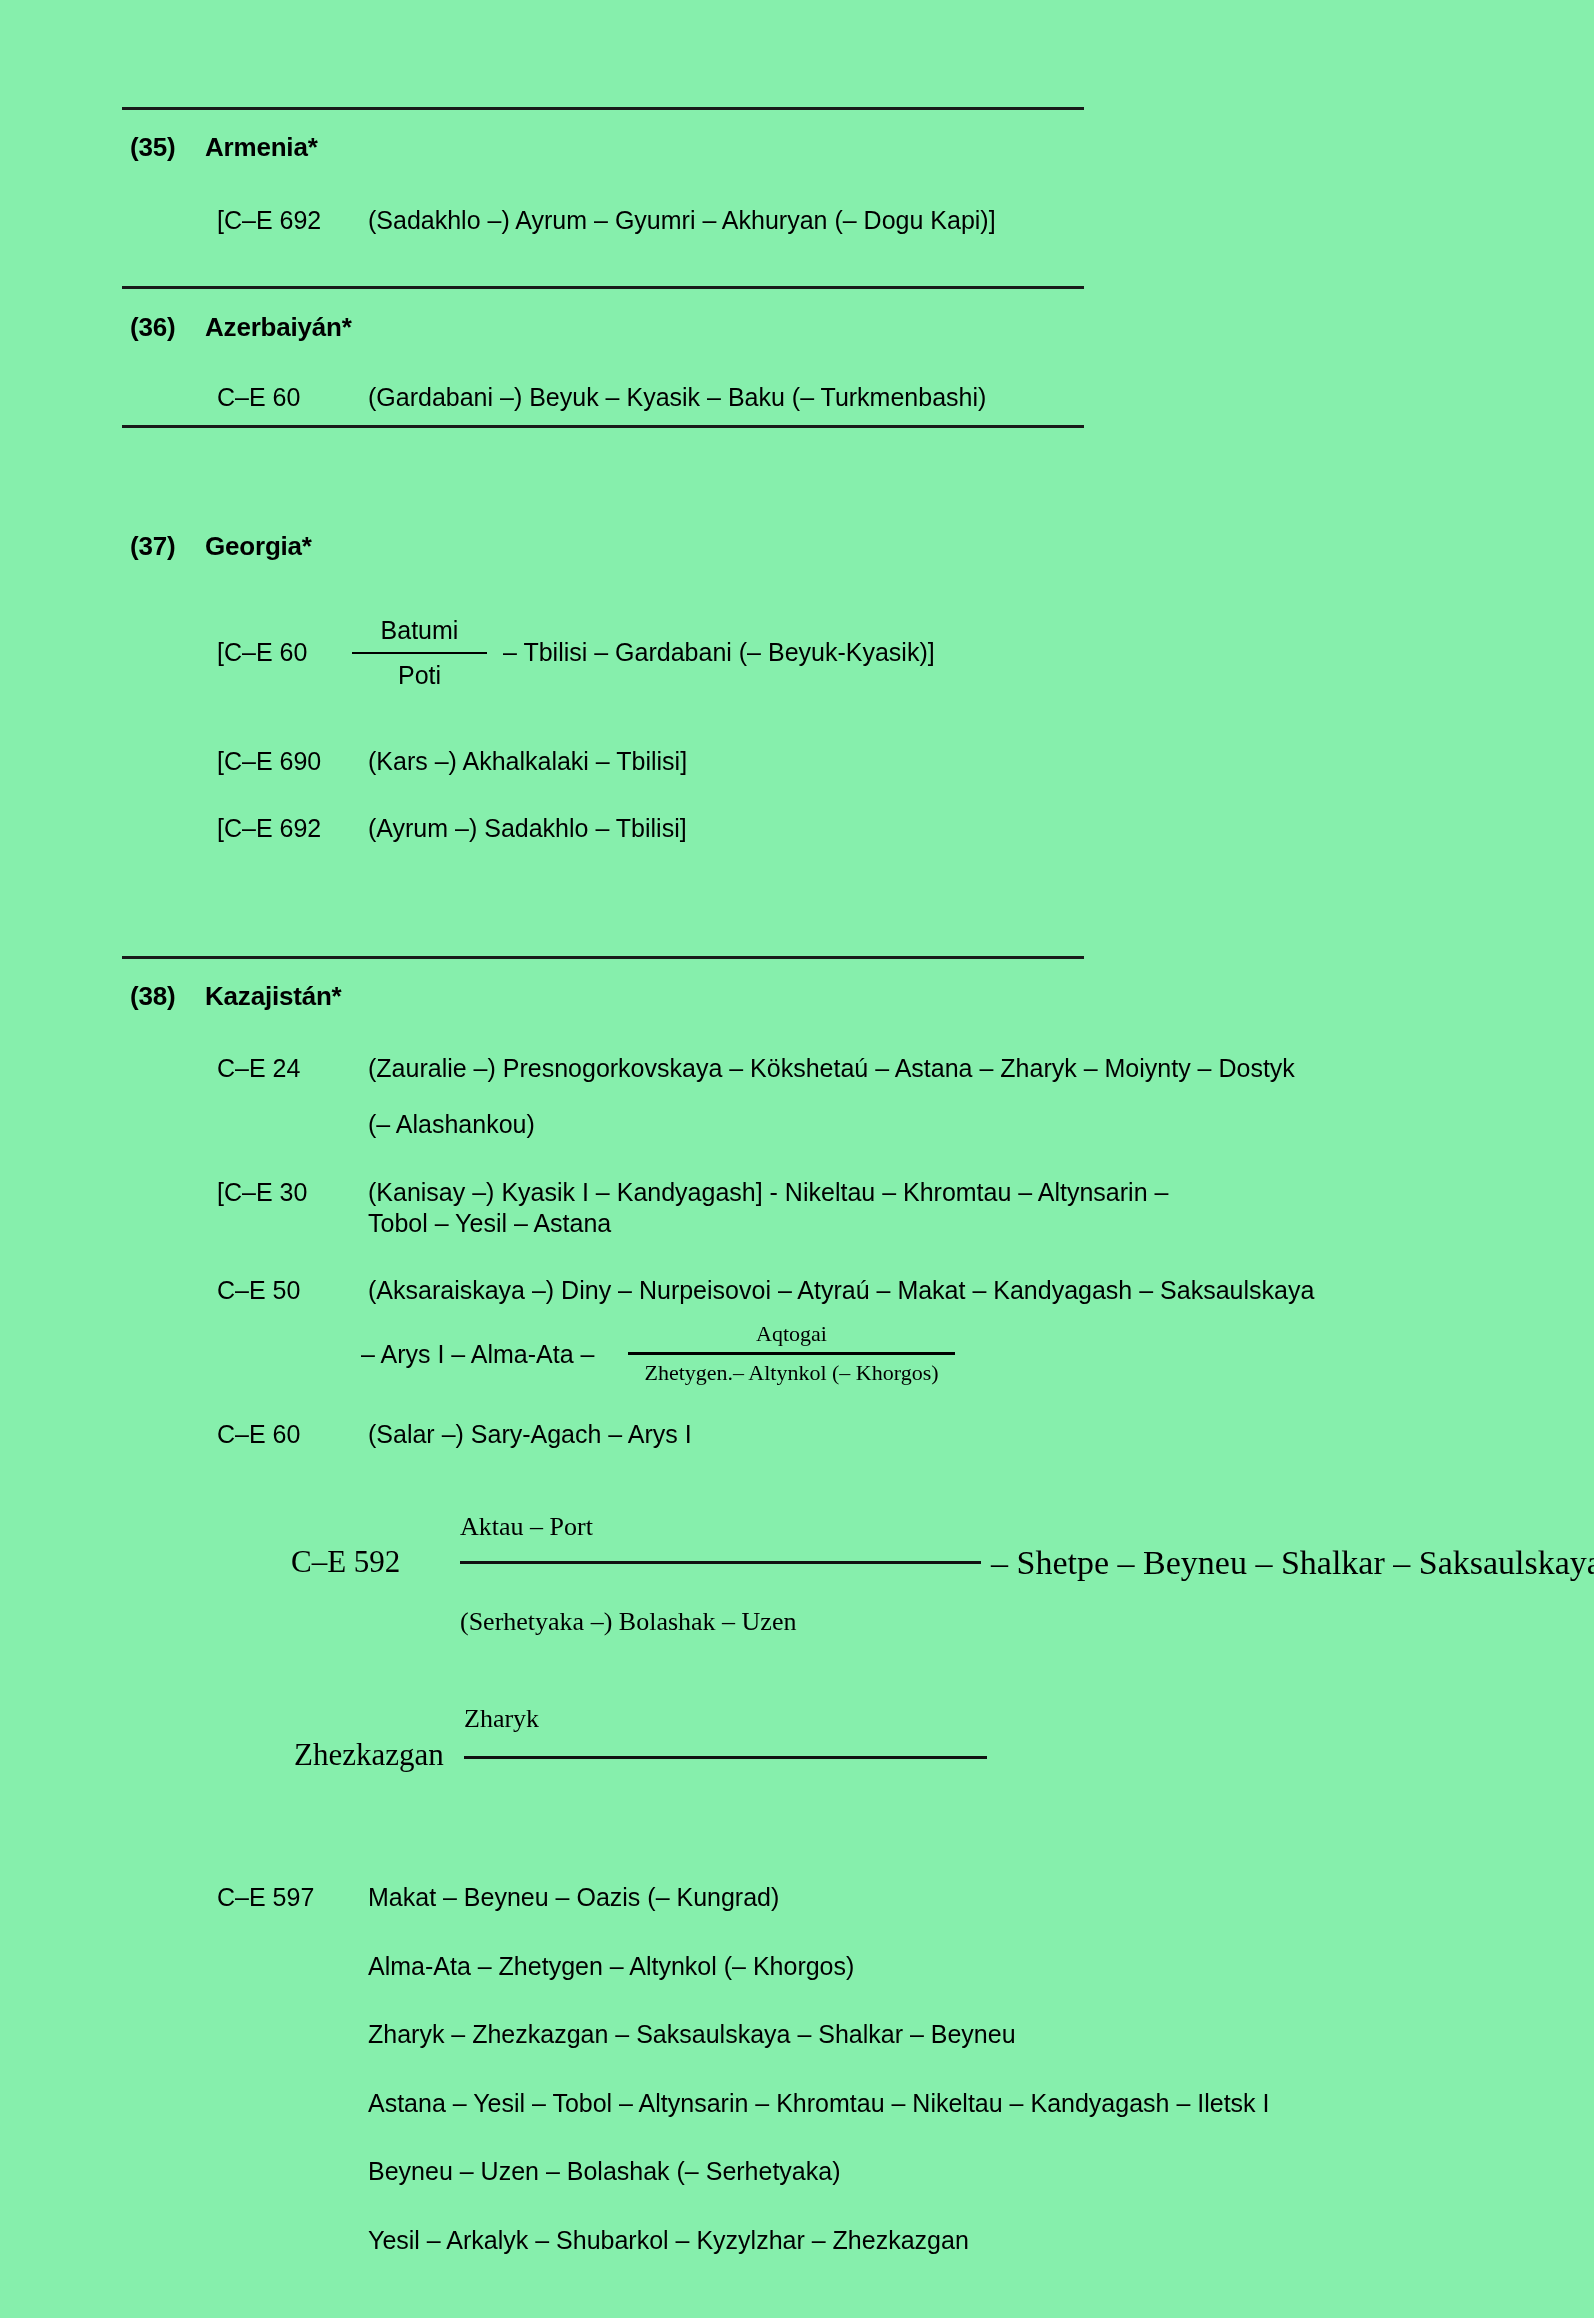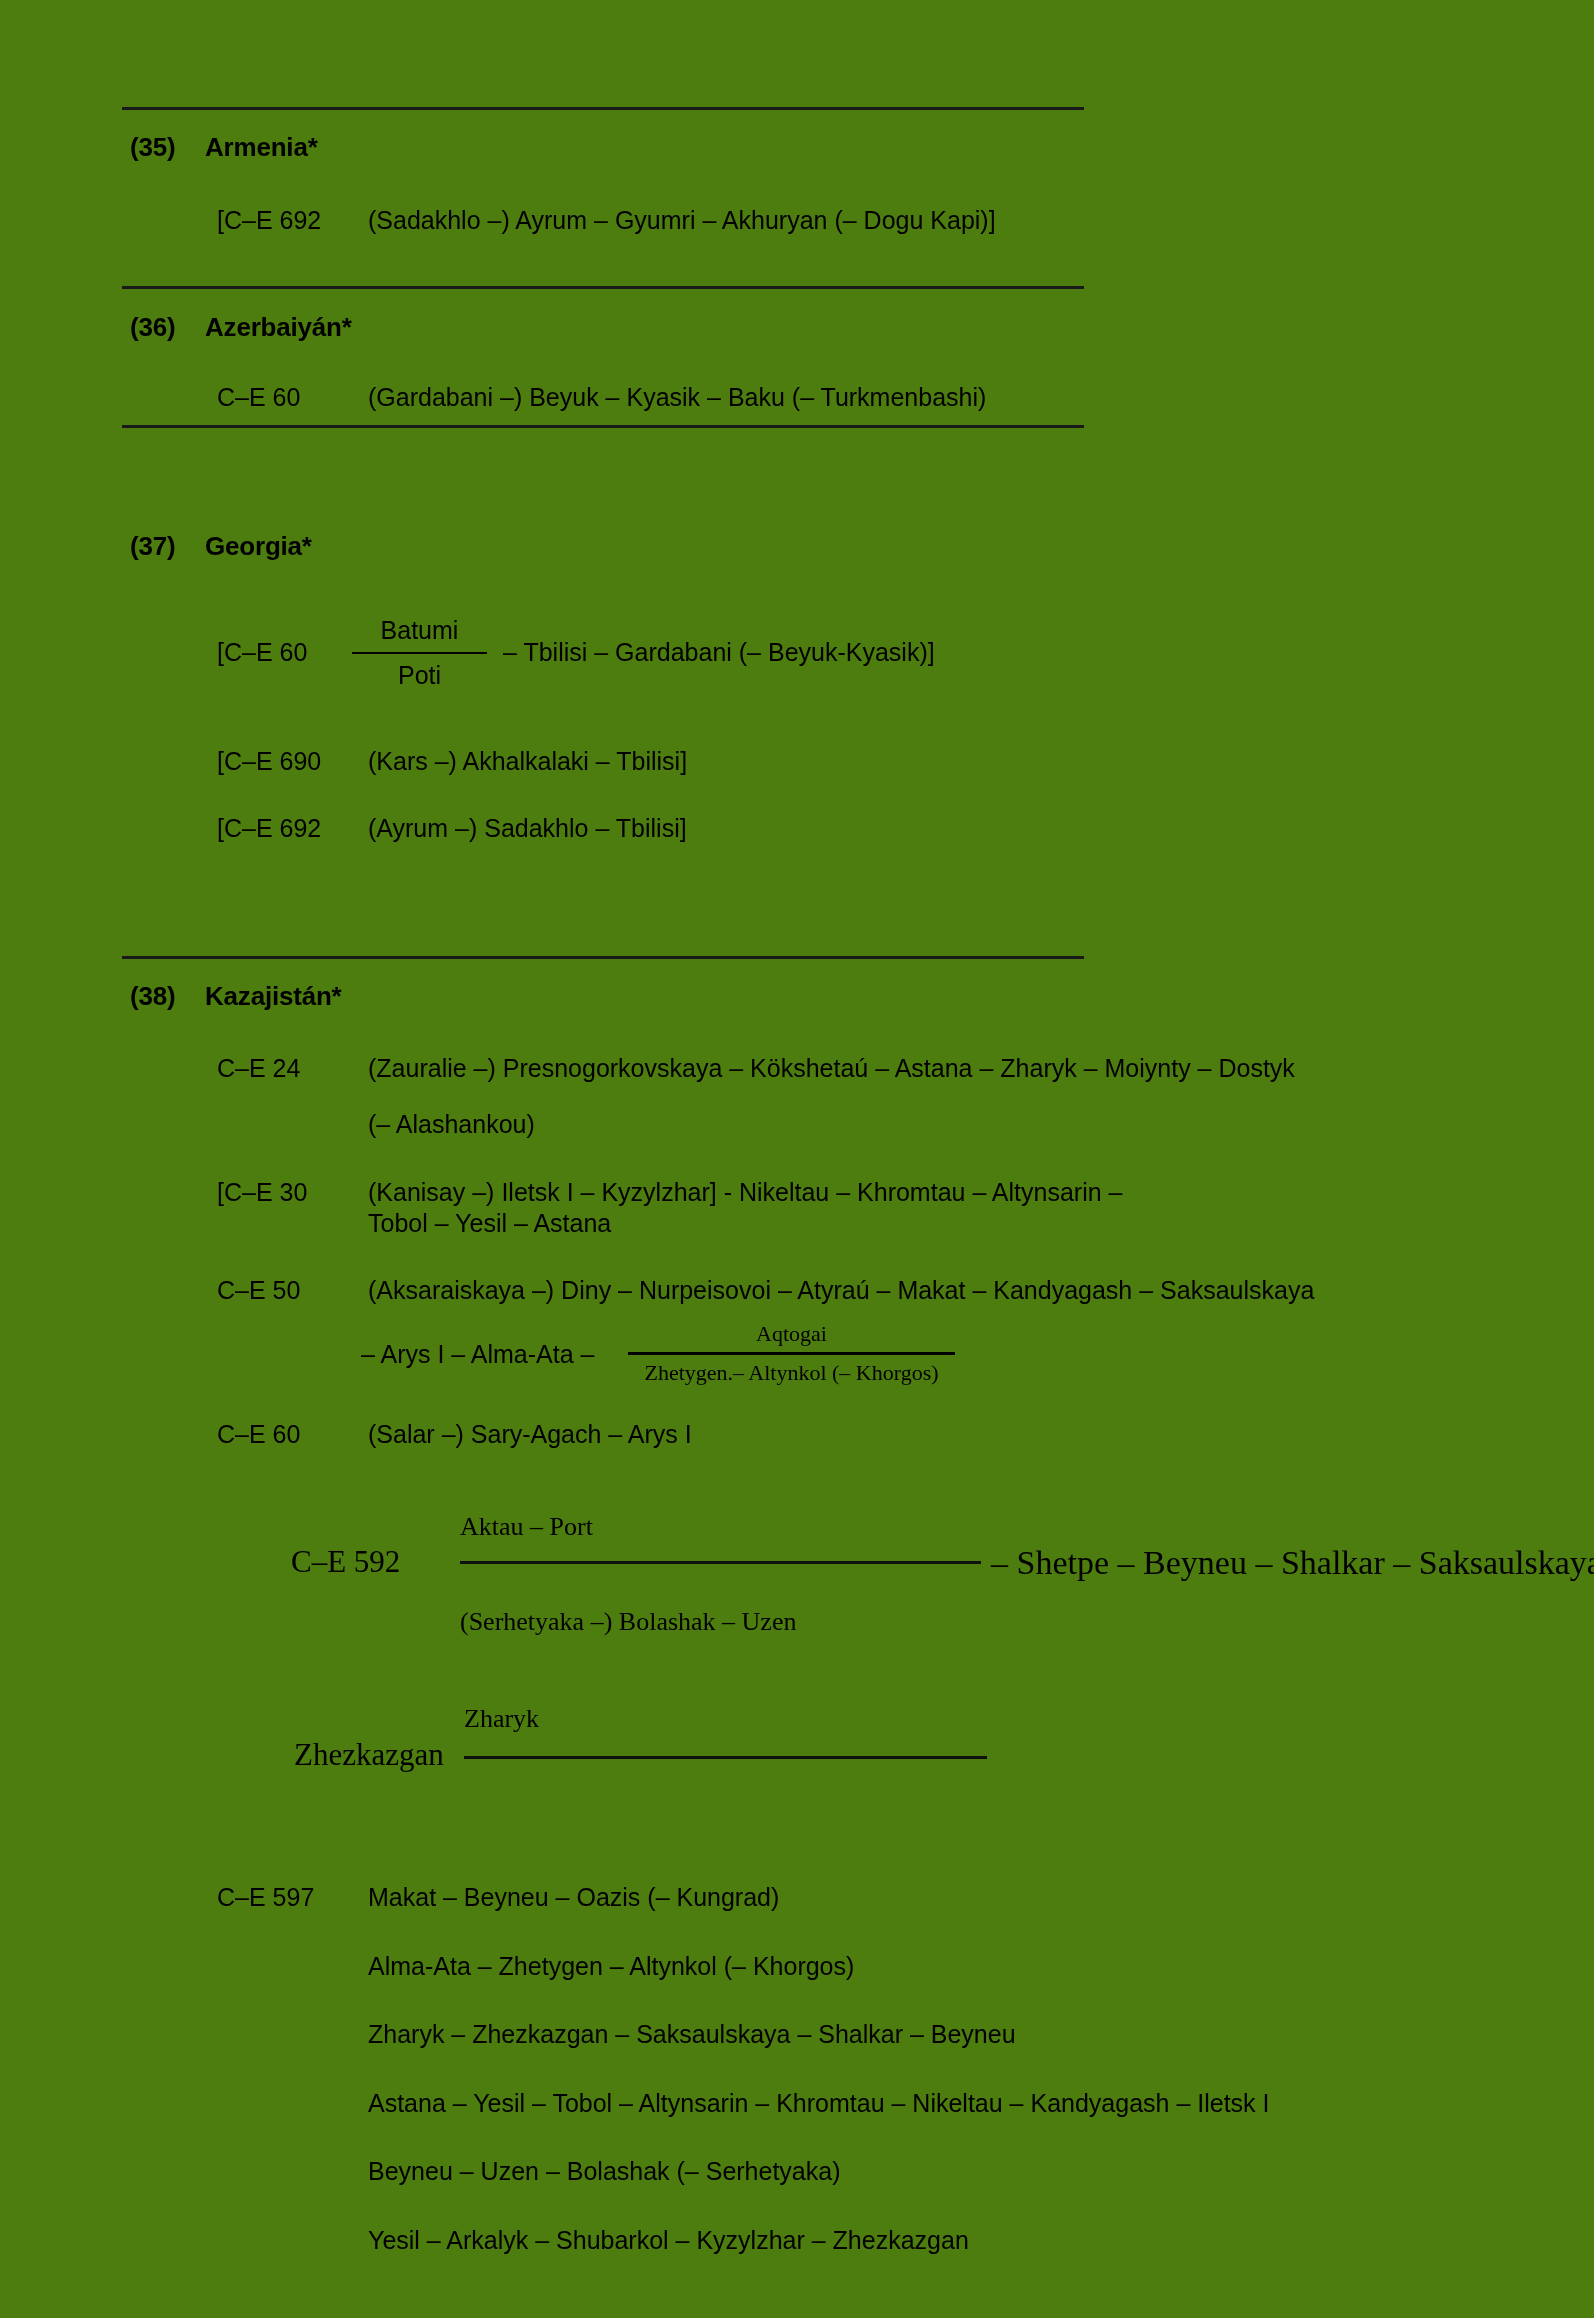--- a/index.html
+++ b/index.html
@@ -1,20 +1,20 @@
 <!DOCTYPE html>
 <html style="font-size:13.4px"><head>
 <meta charset="utf-8">
 <style>
   html,body{margin:0;padding:0;background:#ffffff;}
   .page{
     position:relative;
     width:1594px;
     height:2319px;
-    background:#4d7c0f;
+    background:#86efac;
     color:#000000;
     font-family:"Liberation Sans",sans-serif;
     overflow:hidden;
   }
   .rule{position:absolute;left:122px;width:962px;height:3.3px;background:#1a1a1a;}
   .heading{position:absolute;left:130px;font-size:26px;font-weight:700;white-space:nowrap;letter-spacing:-0.2px;}
   .heading .num{display:inline-block;width:75px;}
   .lbl{position:absolute;left:217px;font-size:25px;white-space:nowrap;}
   .txt{position:absolute;left:368px;font-size:25px;white-space:nowrap;}
   .serif{font-family:"Liberation Serif",serif;}
@@ -70,21 +70,21 @@
   <div class="rule" style="top:956px"></div>
   <div class="heading" style="top:981px">
     <span class="num">(38)</span><span>Kazajistán*</span>
   </div>
 
   <div class="lbl" style="top:1054px">C–E 24</div>
   <div class="txt" style="top:1054px">(Zauralie –) Presnogorkovskaya – Kökshetaú – Astana – Zharyk – Moiynty – Dostyk</div>
   <div class="txt" style="top:1110px">(– Alashankou)</div>
 
   <div class="lbl" style="top:1178px">[C–E 30</div>
-  <div class="txt" style="top:1178px">(Kanisay –) Iletsk I – Kyzylzhar] - Nikeltau – Khromtau – Altynsarin –</div>
+  <div class="txt" style="top:1178px">(Kanisay –) Kyasik I – Kandyagash] - Nikeltau – Khromtau – Altynsarin –</div>
   <div class="txt" style="top:1209px">Tobol – Yesil – Astana</div>
 
   <div class="lbl" style="top:1276px">C–E 50</div>
   <div class="txt" style="top:1276px">(Aksaraiskaya –) Diny – Nurpeisovoi – Atyraú – Makat – Kandyagash – Saksaulskaya</div>
   <div class="txt" style="left:361px;top:1340px">– Arys I – Alma-Ata –</div>
   <div class="kfrac">
     <div>Aqtogai</div>
     <div class="fline"></div>
     <div>Zhetygen.– Altynkol (– Khorgos)</div>
   </div>

